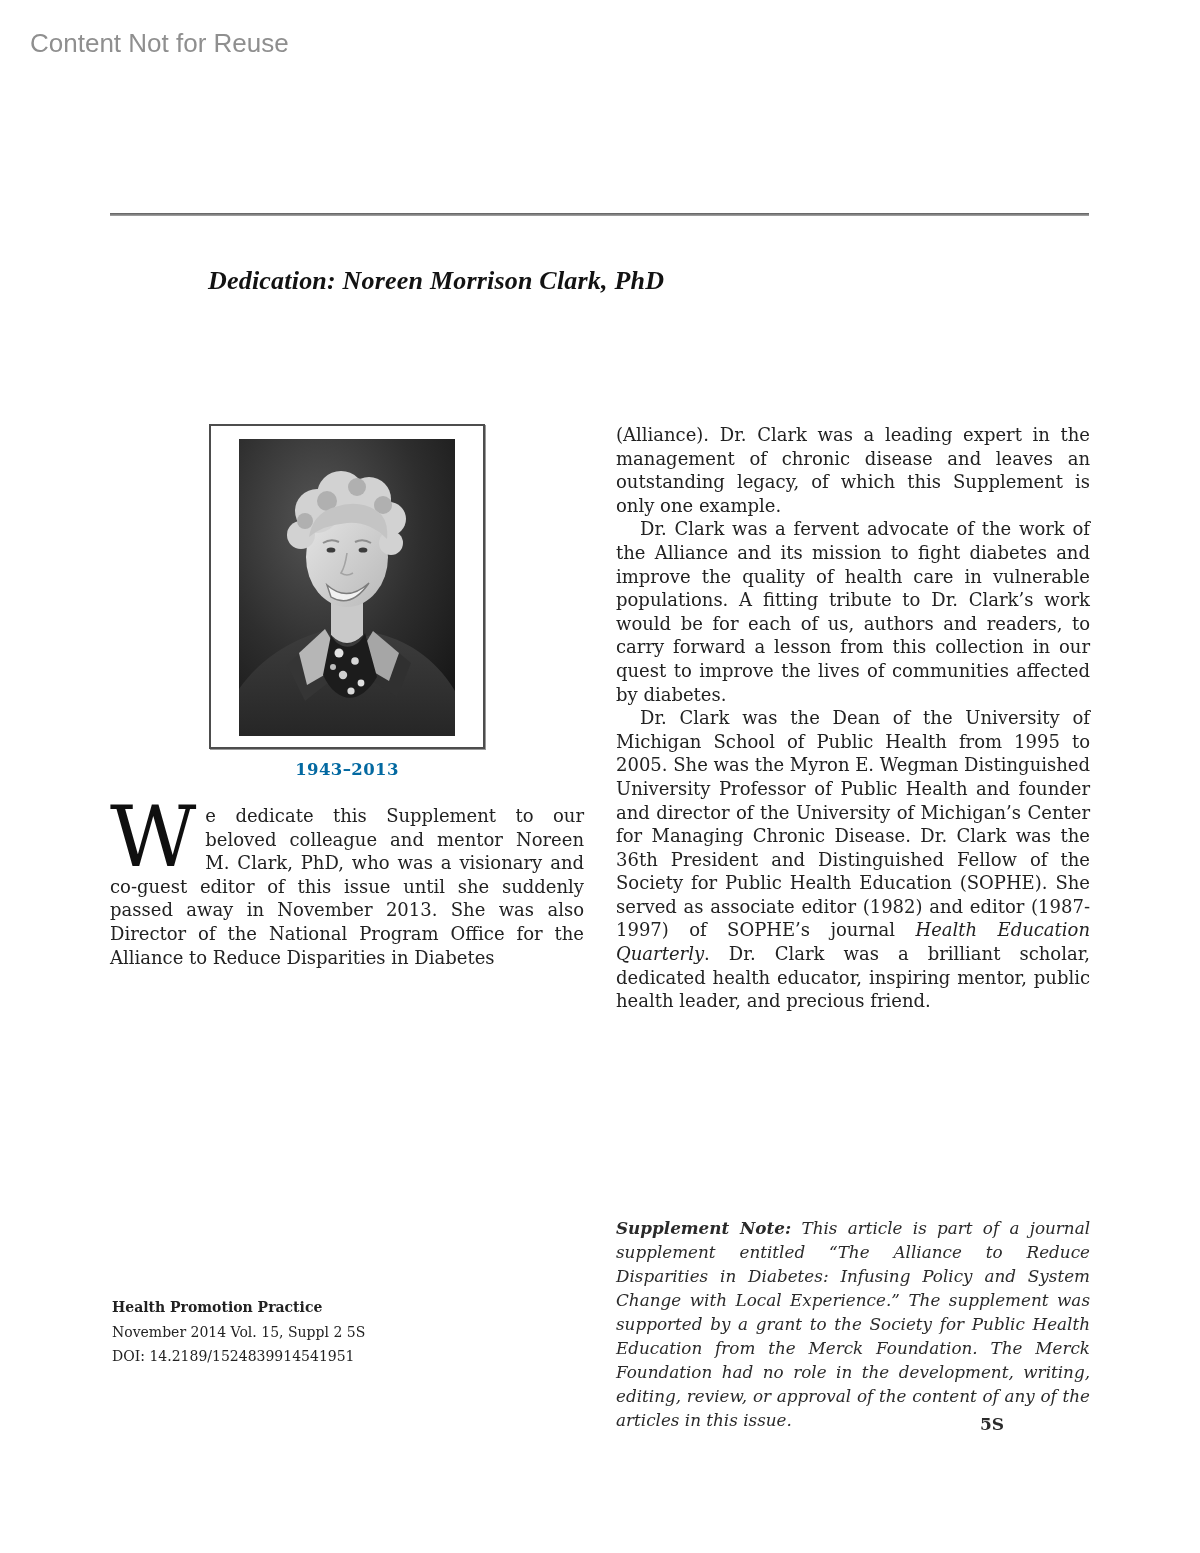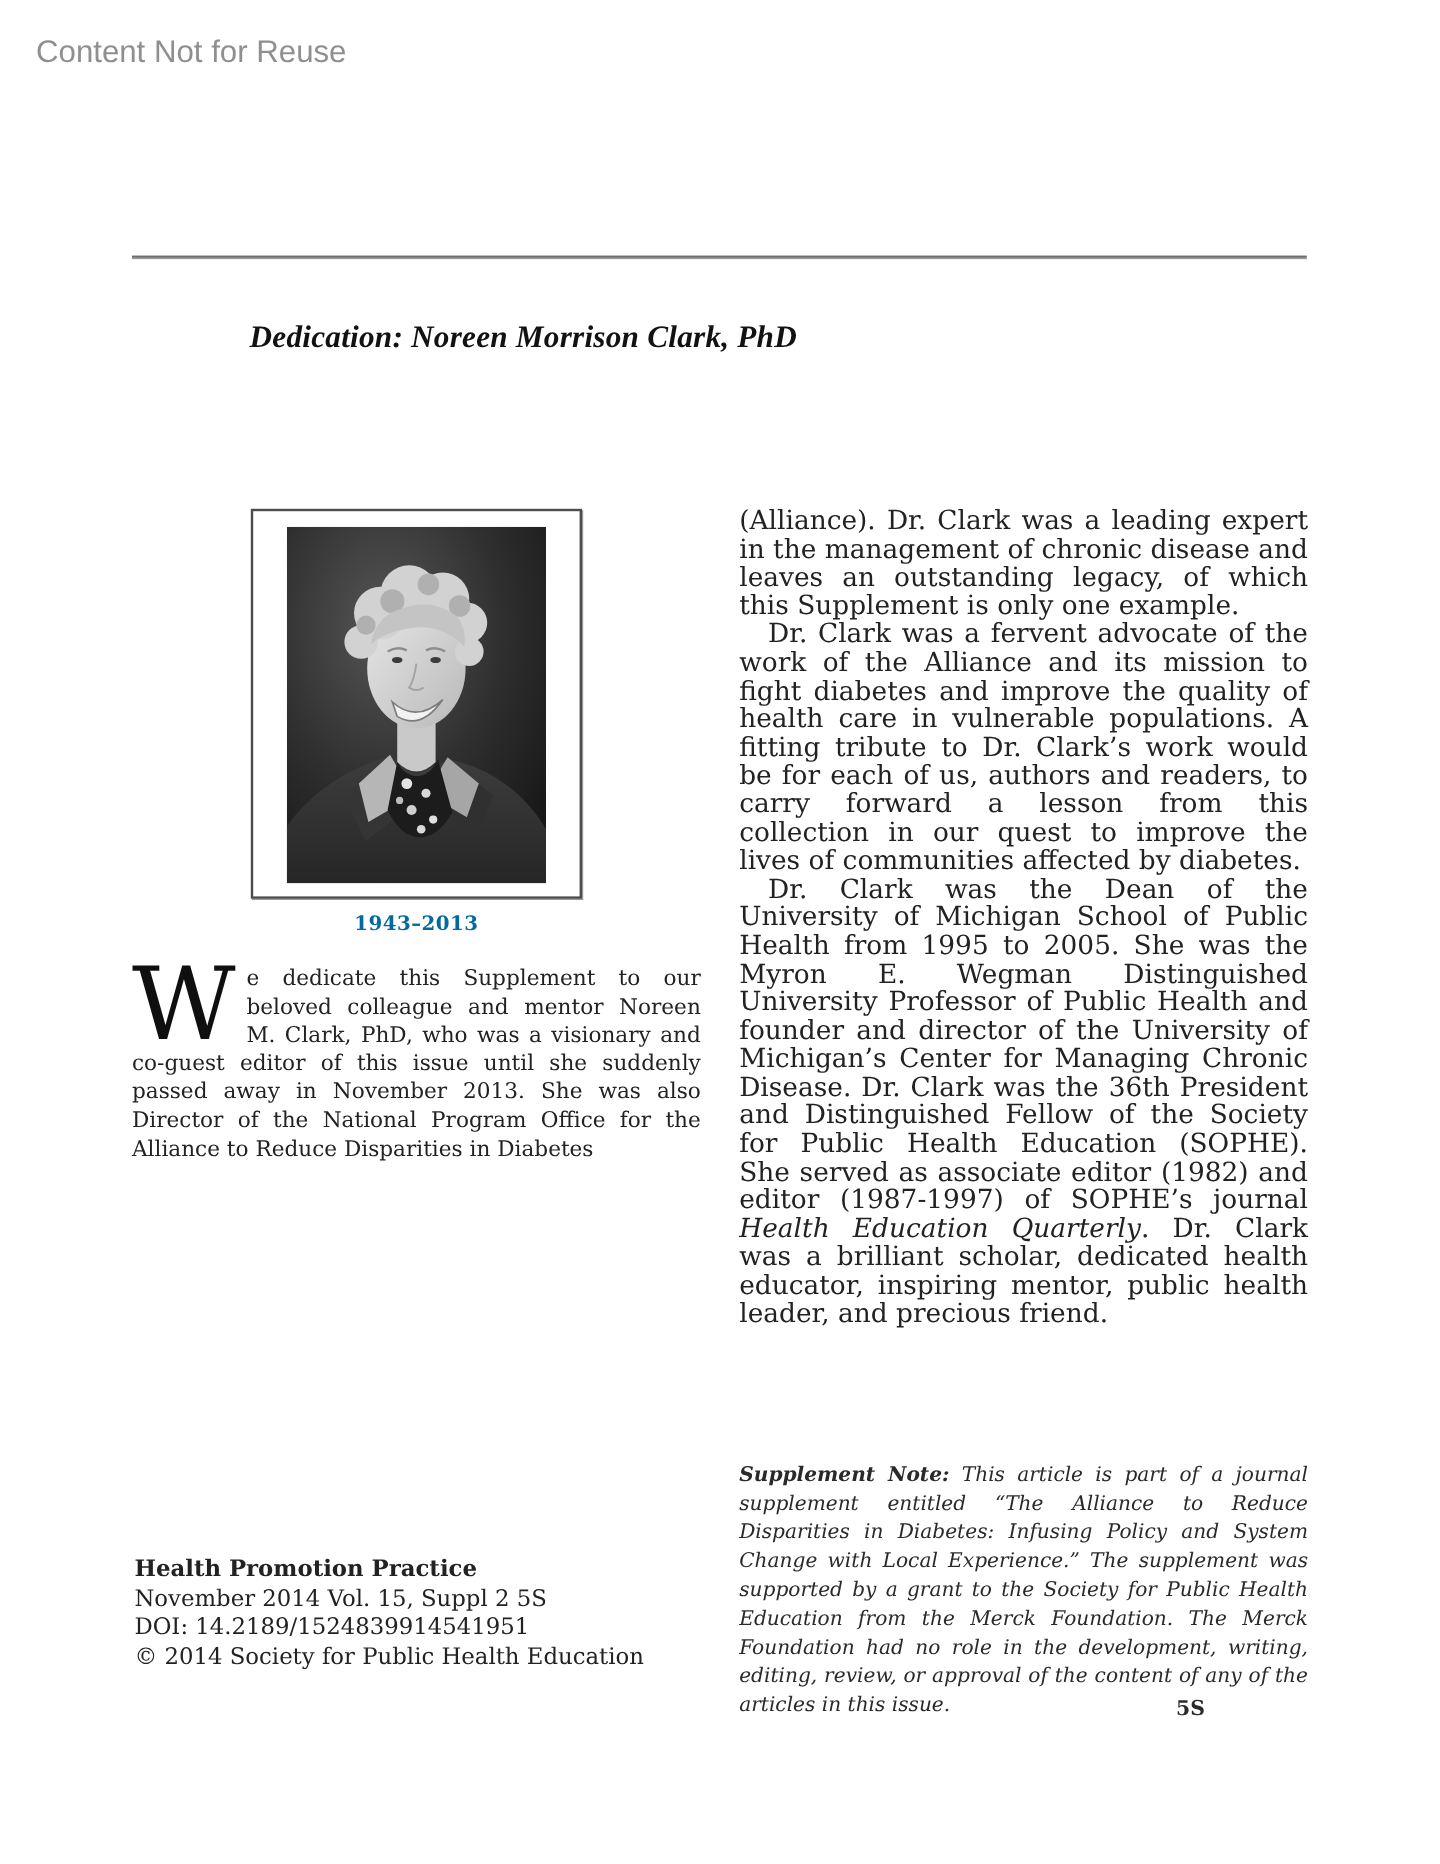--- a/index.html
+++ b/index.html
@@ -93,21 +93,21 @@
     line-height: 67px;
     height: 67px;
     padding-right: 9px;
     color: #0f0f0f;
   }
   .col-right {
     position: absolute;
     top: 423px;
     left: 616px;
     width: 474px;
-    font-size: 22px;
+    font-size: 18px;
     line-height: 23.6px;
     text-align: justify;
     color: #222222;
   }
   .col-right p { margin: 0; }
   .col-right p.indent { text-indent: 24px; }
   .col-right i { font-style: italic; }
 
   
   .supplement-note {
@@ -121,21 +121,21 @@
     font-style: italic;
     color: #2a2a2a;
   }
   .supplement-note b { font-weight: bold; }
 
   
   .journal-info {
     position: absolute;
     top: 1295px;
     left: 112px;
-    font-size: 19px;
+    font-size: 14px;
     line-height: 24.6px;
     color: #222222;
   }
   .journal-name { font-weight: bold; }
 
   
   .page-number {
     position: absolute;
     top: 1414px;
     left: 980px;
@@ -232,18 +232,17 @@
     <p class="indent">Dr. Clark was a fervent advocate of the work of the Alliance and its mission to fight diabetes and improve the quality of health care in vulnerable populations. A fitting tribute to Dr. Clark’s work would be for each of us, authors and readers, to carry forward a lesson from this collection in our quest to improve the lives of communities affected by diabetes.</p>
     <p class="indent"><span>Dr. Clark was the Dean of the University of Michigan School of Public Health from 1995 to 2005. She was the Myron E. Wegman Distinguished University Professor of Public Health and founder and director of the University of Michigan’s Center for Managing Chronic Disease. Dr. Clark was the 36th President and Distinguished Fellow of the Society for Public Health Education (SOPHE). She served as associate editor (1982) and editor (1987-1997) of SOPHE’s journal </span><i>Health Education Quarterly</i><span>. Dr. Clark was a brilliant scholar, dedicated health educator, inspiring mentor, public health leader, and precious friend.</span></p>
   </div>
 
   <div class="supplement-note"><b>Supplement Note:</b><span> This article is part of a journal supplement entitled “The Alliance to Reduce Disparities in Diabetes: Infusing Policy and System Change with Local Experience.” The supplement was supported by a grant to the Society for Public Health Education from the Merck Foundation. The Merck Foundation had no role in the development, writing, editing, review, or approval of the content of any of the articles in this issue.</span></div>
 
   <div class="journal-info">
     <div class="journal-name">Health Promotion Practice</div>
     <div>November 2014 Vol. 15, Suppl 2 5S</div>
     <div>DOI: 14.2189/1524839914541951</div>
-    <div>© 2014 Society for Public Health Education</div>
   </div>
 
   <div class="page-number">5S</div>
 
 </div>
 
 </body></html>

